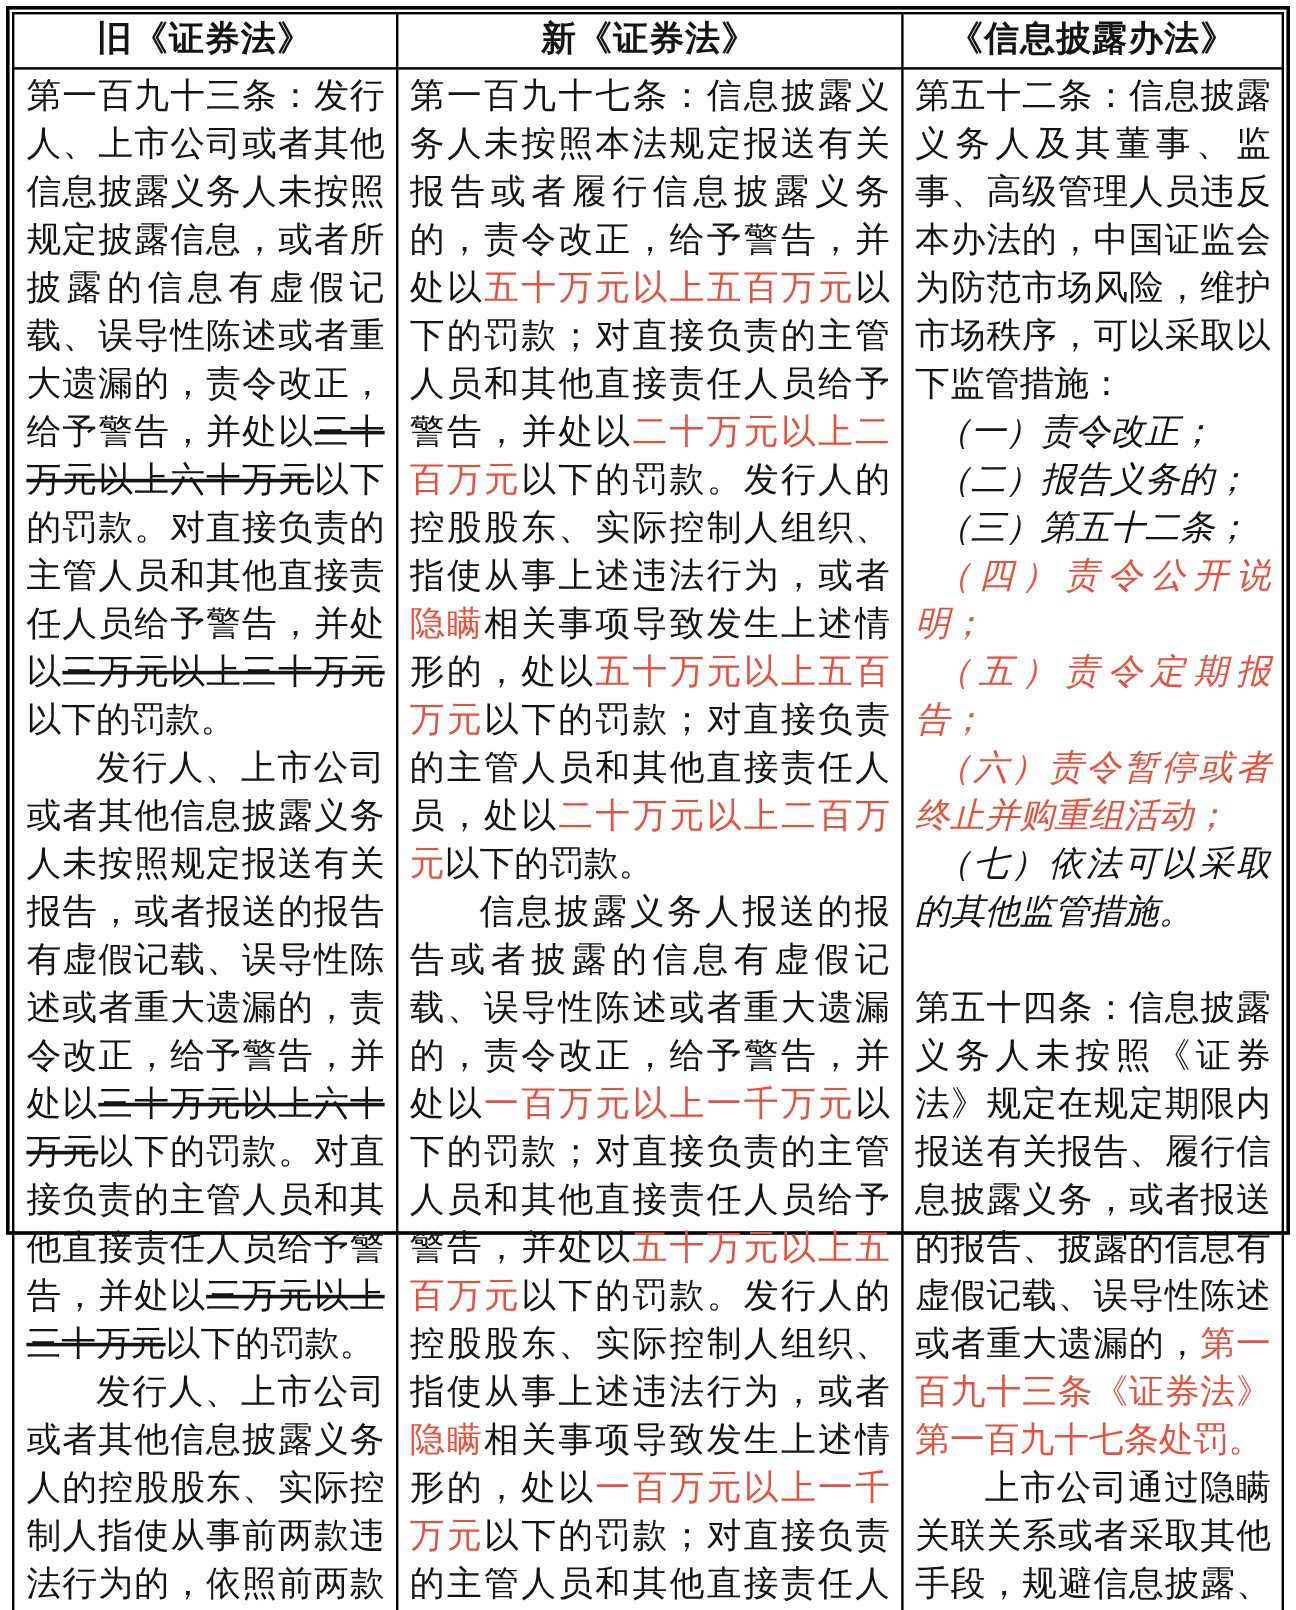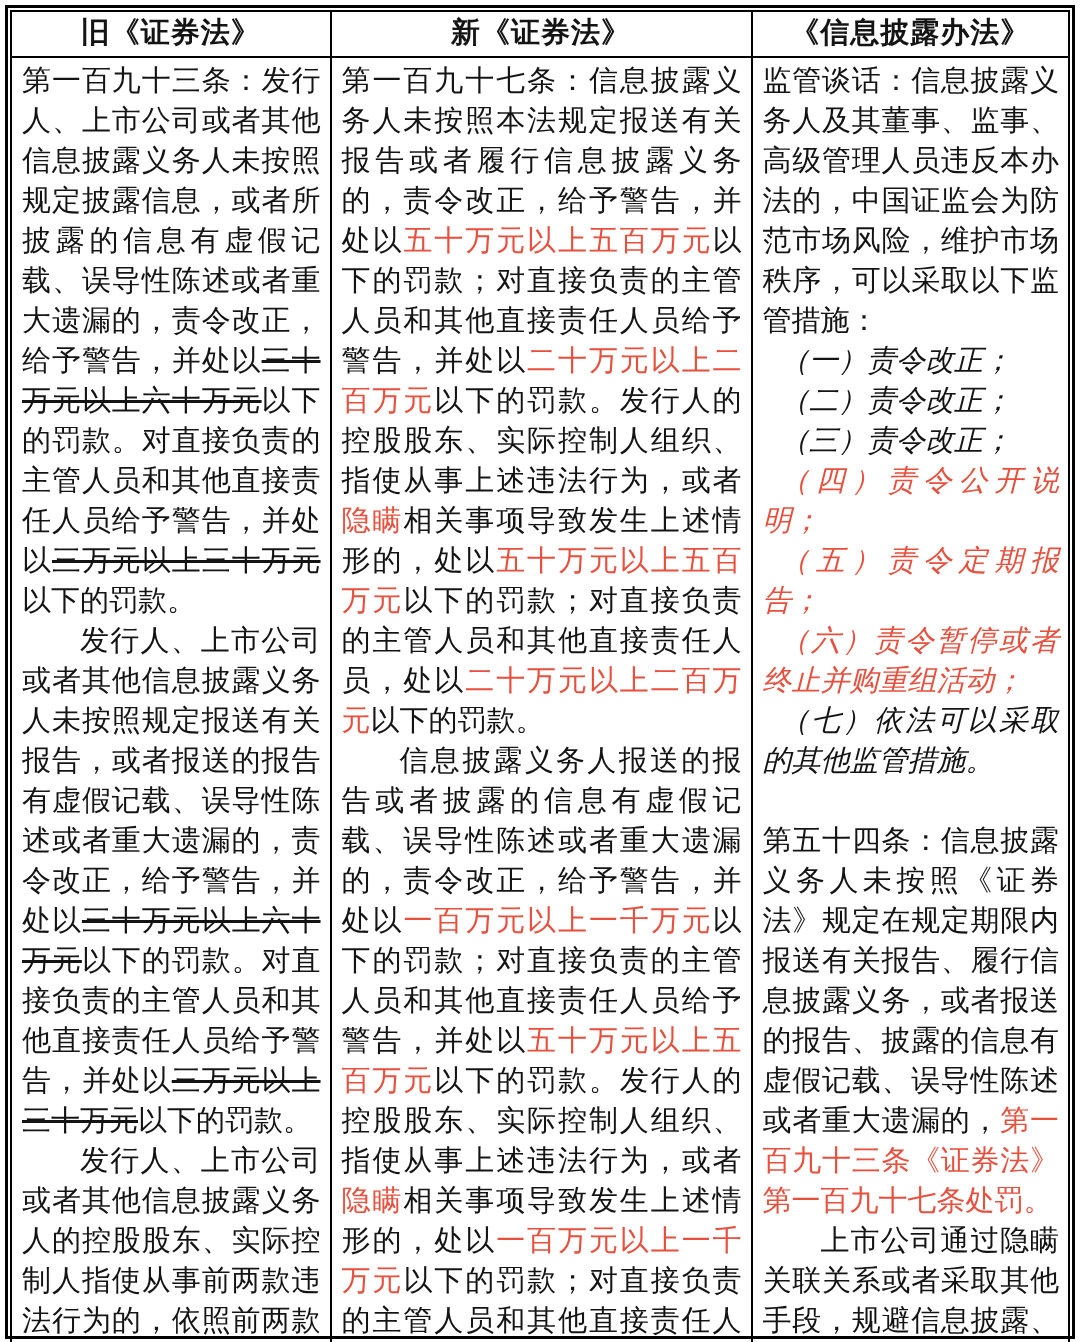--- a/index.html
+++ b/index.html
@@ -4,21 +4,21 @@
 <style>
   * { margin: 0; padding: 0; box-sizing: border-box; }
   html, body {
     width: 1080px; height: 1342px;
     background: #ffffff;
     font-family: "Liberation Sans", "DejaVu Sans", sans-serif;
     color: #141414;
   }
   .frame {
     position: absolute; left: 5px; top: 5px;
-    width: 1070px; height: 1334px;
+    width: 1070px; height: 1024px;
     border: 3px solid #000;
     padding: 2px;
     background: #fff;
   }
   table.cmp {
     width: 100%; height: 100%;
     border-collapse: collapse;
     table-layout: fixed;
   }
   th, td { border: 2px solid #000; }
@@ -74,24 +74,24 @@
         <td>
             <p class="para"><span>第一百九十三条：发行人、上市公司或者其他信息披露义务人未按照规定披露信息，或者所披露的信息有虚假记载、误导性陈述或者重大遗漏的，责令改正，给予警告，并处以</span><span class="strike">三十万元以上六十万元</span><span>以下的罚款。对直接负责的主管人员和其他直接责任人员给予警告，并处以</span><span class="strike">三万元以上三十万元</span><span>以下的罚款。</span></p>
             <p class="para indent"><span>发行人、上市公司或者其他信息披露义务人未按照规定报送有关报告，或者报送的报告有虚假记载、误导性陈述或者重大遗漏的，责令改正，给予警告，并处以</span><span class="strike">三十万元以上六十万元</span><span>以下的罚款。对直接负责的主管人员和其他直接责任人员给予警告，并处以</span><span class="strike">三万元以上三十万元</span><span>以下的罚款。</span></p>
             <p class="para indent"><span>发行人、上市公司或者其他信息披露义务人的控股股东、实际控制人指使从事前两款违法行为的，依照前两款的规定处罚。</span></p>
           </td>
         <td>
             <p class="para"><span>第一百九十七条：信息披露义务人未按照本法规定报送有关报告或者履行信息披露义务的，责令改正，给予警告，并处以</span><span class="red">五十万元以上五百万元</span><span>以下的罚款；对直接负责的主管人员和其他直接责任人员给予警告，并处以</span><span class="red">二十万元以上二百万元</span><span>以下的罚款。发行人的控股股东、实际控制人组织、指使从事上述违法行为，或者</span><span class="red">隐瞒</span><span>相关事项导致发生上述情形的，处以</span><span class="red">五十万元以上五百万元</span><span>以下的罚款；对直接负责的主管人员和其他直接责任人员，处以</span><span class="red">二十万元以上二百万元</span><span>以下的罚款。</span></p>
             <p class="para indent"><span>信息披露义务人报送的报告或者披露的信息有虚假记载、误导性陈述或者重大遗漏的，责令改正，给予警告，并处以</span><span class="red">一百万元以上一千万元</span><span>以下的罚款；对直接负责的主管人员和其他直接责任人员给予警告，并处以</span><span class="red">五十万元以上五百万元</span><span>以下的罚款。发行人的控股股东、实际控制人组织、指使从事上述违法行为，或者</span><span class="red">隐瞒</span><span>相关事项导致发生上述情形的，处以</span><span class="red">一百万元以上一千万元</span><span>以下的罚款；对直接负责的主管人员和其他直接责任人员，处以</span></p>
           </td>
         <td>
-            <p class="para"><span>监管谈话：信息披露义务人及其董事、监事、高级管理人员违反本办法的，中国证监会为防范市场风险，维护市场秩序，可以采取以下监管措施：</span></p>
+            <p class="para"><span>第五十二条：信息披露义务人及其董事、监事、高级管理人员违反本办法的，中国证监会为防范市场风险，维护市场秩序，可以采取以下监管措施：</span></p>
             <p class="para list-item"><span>（一）责令改正；</span></p>
-            <p class="para list-item"><span>（二）责令改正；</span></p>
-            <p class="para list-item"><span>（三）责令改正；</span></p>
+            <p class="para list-item"><span>（二）报告义务的；</span></p>
+            <p class="para list-item"><span>（三）第五十二条；</span></p>
             <p class="para list-item"><span class="red">（四）责令公开说明；</span></p>
             <p class="para list-item"><span class="red">（五）责令定期报告；</span></p>
             <p class="para list-item"><span class="red">（六）责令暂停或者终止并购重组活动；</span></p>
             <p class="para list-item"><span>（七）依法可以采取的其他监管措施。</span></p>
             <div class="spacer"></div>
             <p class="para"><span>第五十四条：信息披露义务人未按照《证券法》规定在规定期限内报送有关报告、履行信息披露义务，或者报送的报告、披露的信息有虚假记载、误导性陈述或者重大遗漏的，</span><span class="red">第一百九十三条《证券法》第一百九十七条处罚。</span></p>
             <p class="para indent"><span>上市公司通过隐瞒关联关系或者采取其他手段，规避信息披露、报告义务的，</span></p>
           </td>
       </tr>
     </tbody>

